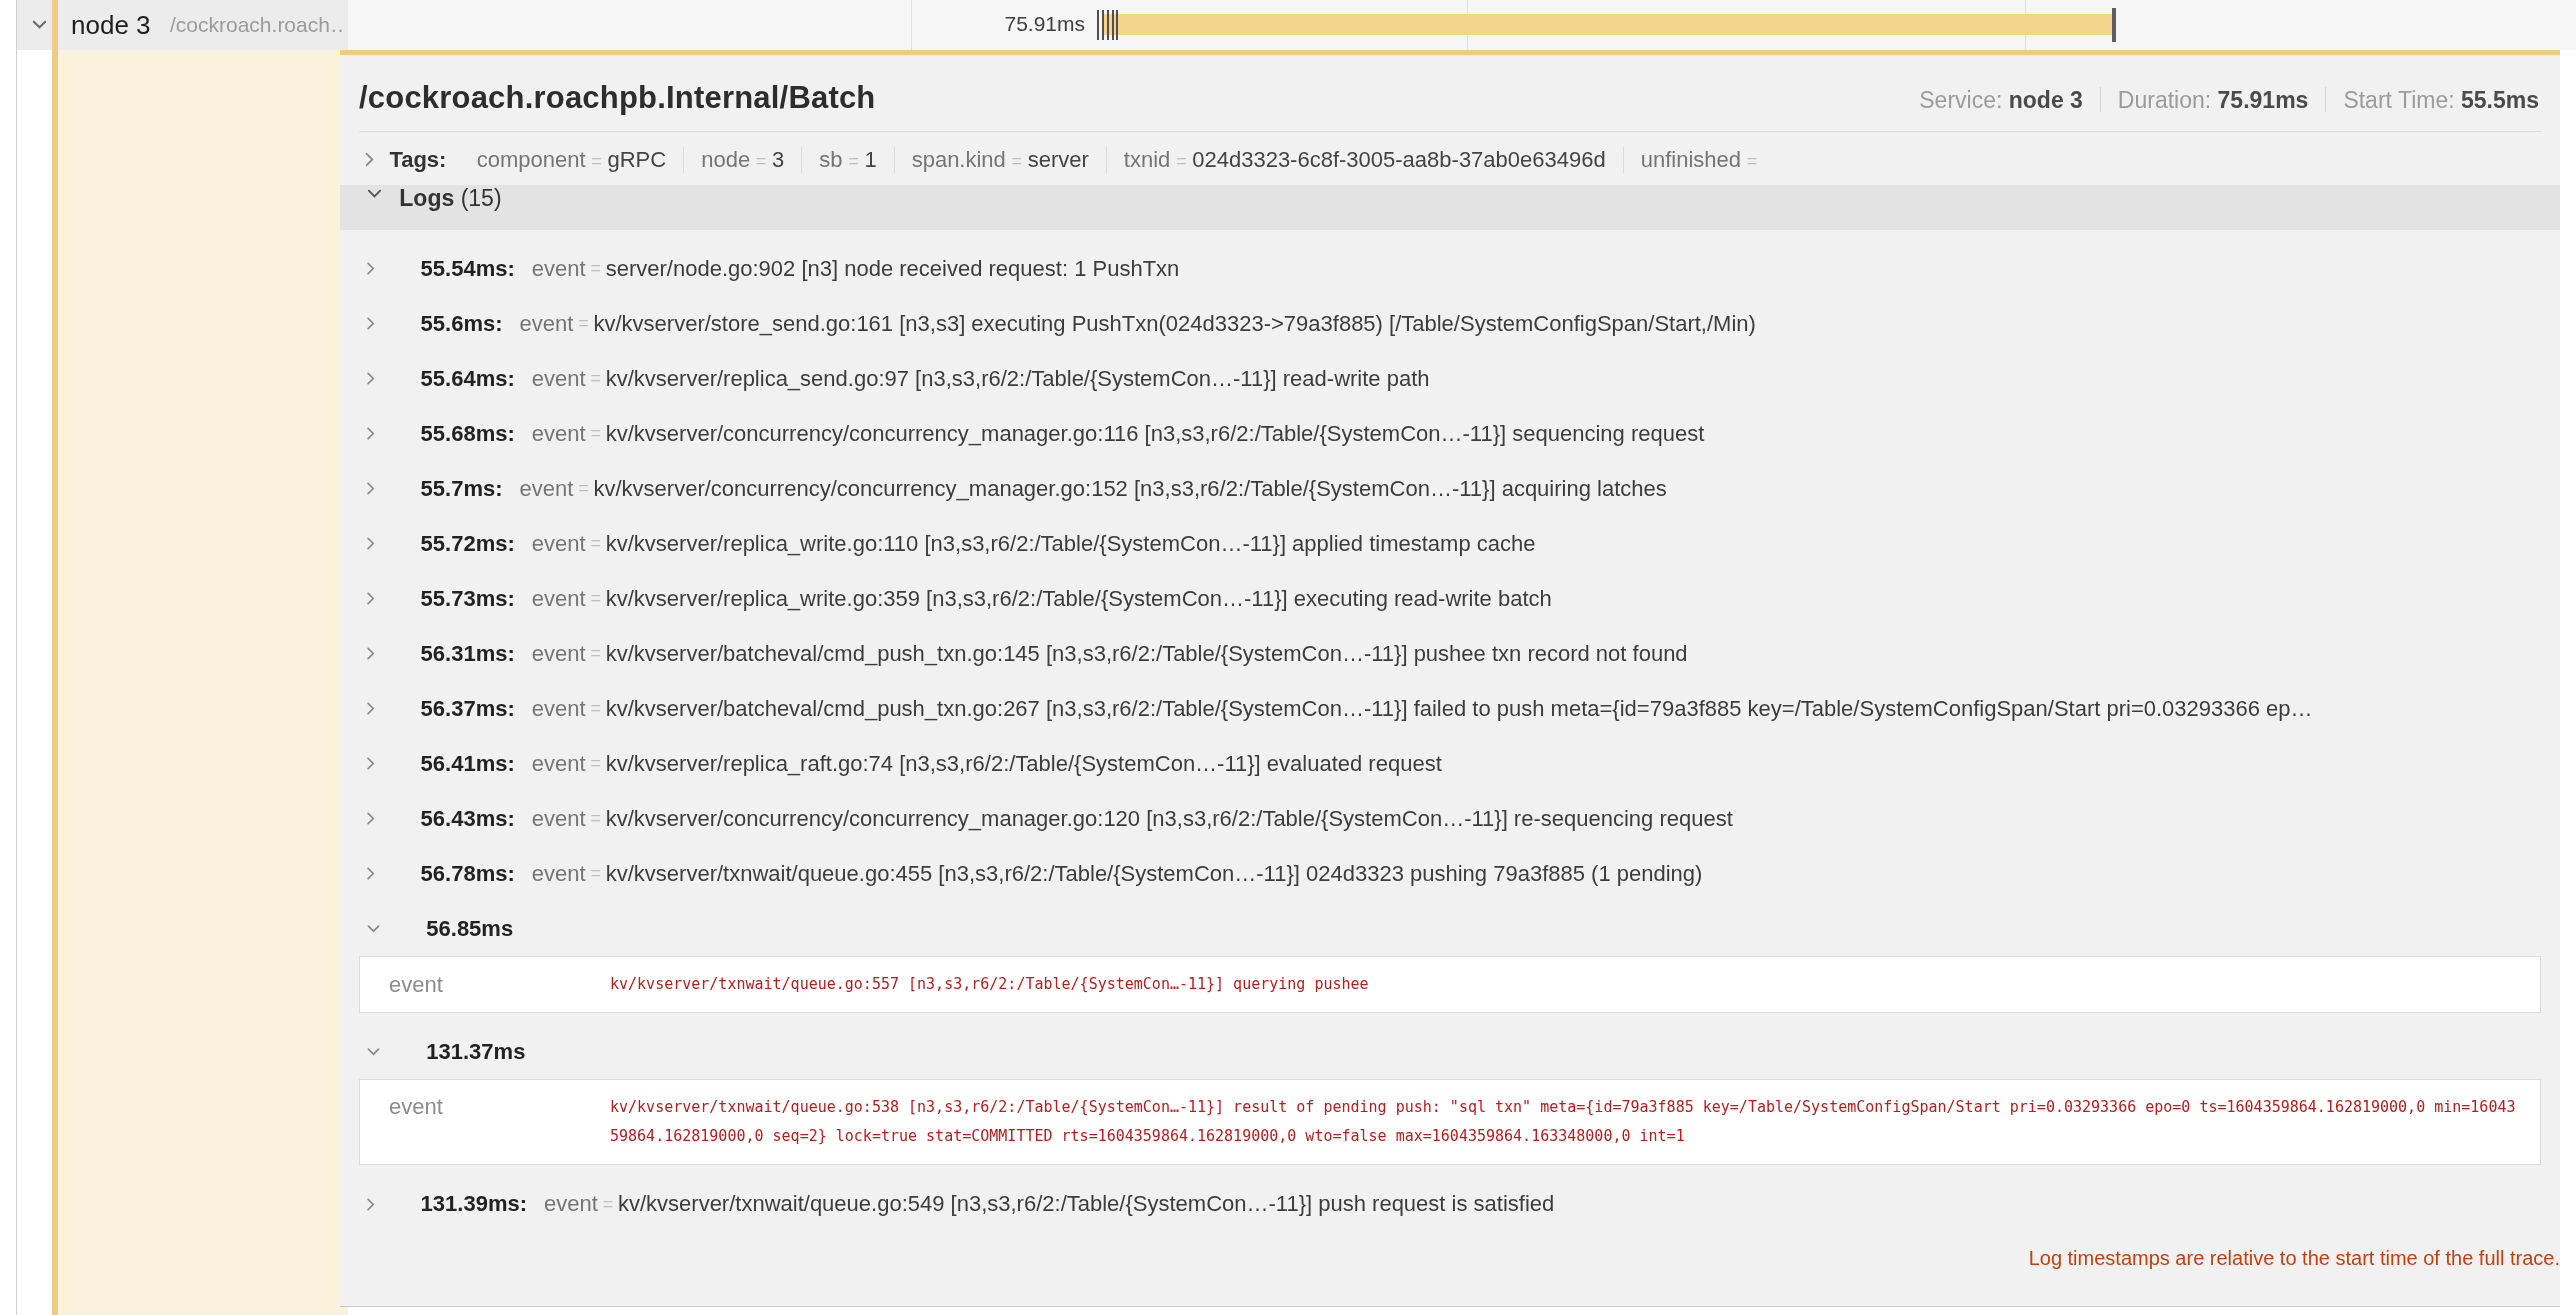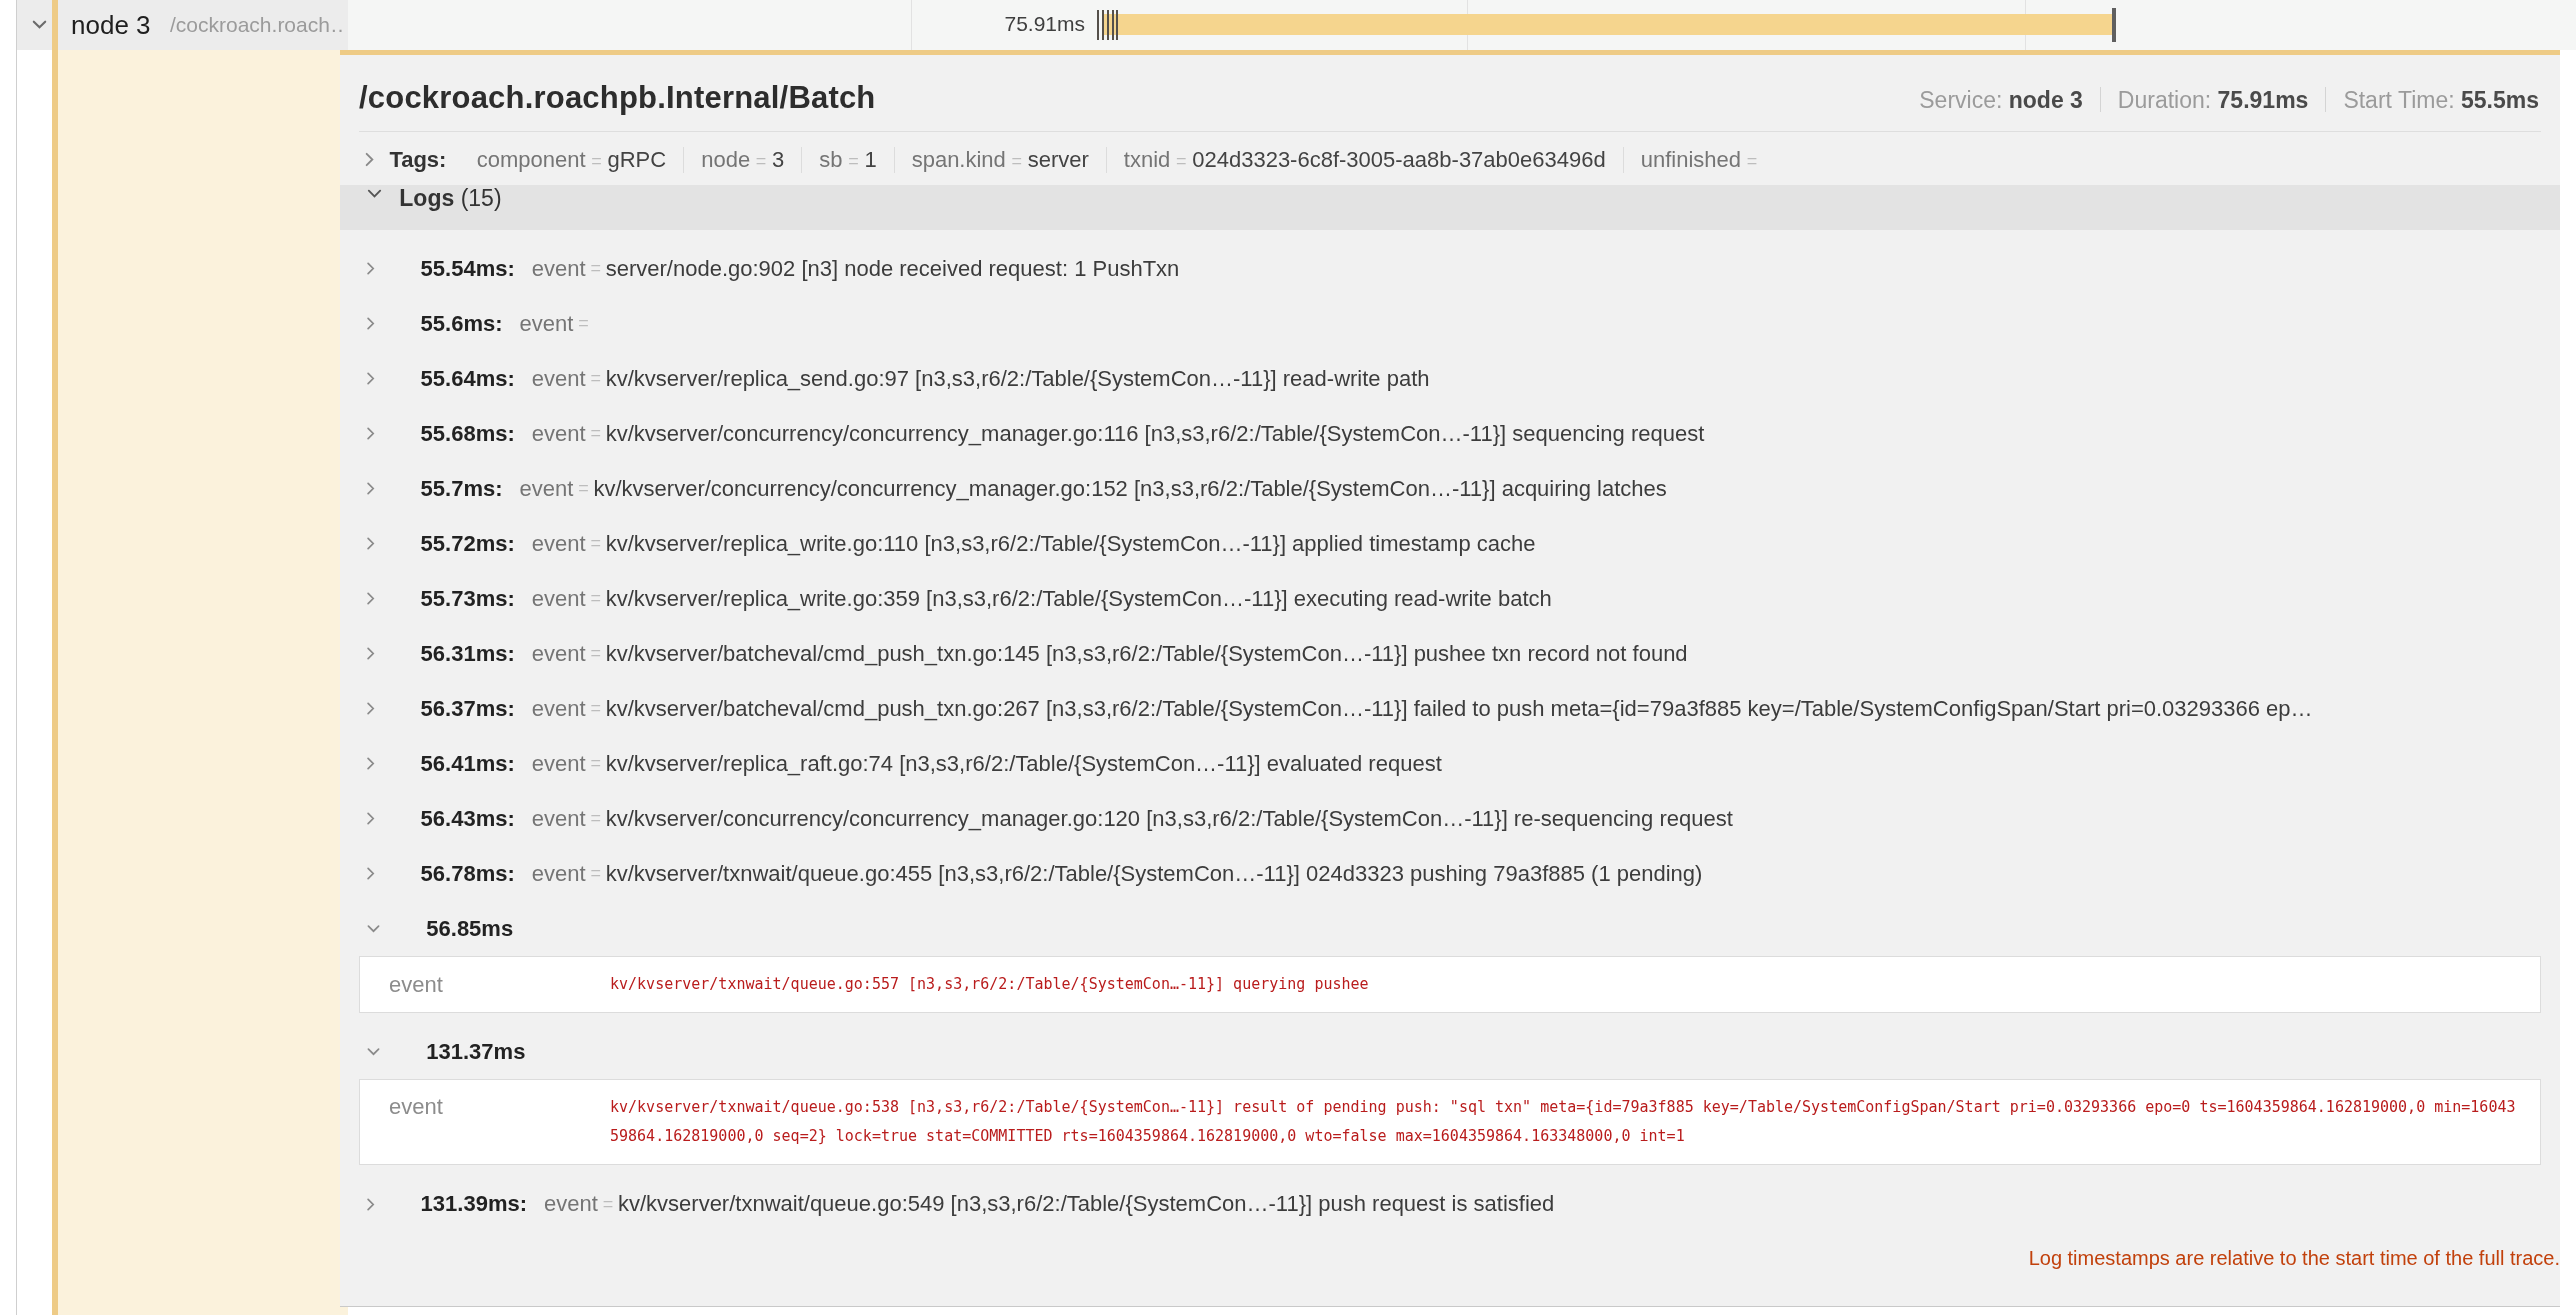--- a/index.html
+++ b/index.html
@@ -158,20 +158,21 @@
 
   <div class="log-row">
     <span class="chev">
       <svg width="15.3" height="21" viewBox="0 0 18 22">
               <path d="M6 5 L12 11 L6 17" fill="none" stroke="#8a8a8a" stroke-width="2" stroke-linecap="round"></path>
             </svg>
     </span>
     <span class="log-time">55.6ms:</span>
     <span class="log-key">event</span>
     <span class="log-eq">=</span>
+    <span class="log-val">kv/kvserver/store_send.go:161 [n3,s3] executing PushTxn(024d3323-&gt;79a3f885) [/Table/SystemConfigSpan/Start,/Min)</span>
   </div>
 
   <div class="log-row">
     <span class="chev">
       <svg width="15.3" height="21" viewBox="0 0 18 22">
               <path d="M6 5 L12 11 L6 17" fill="none" stroke="#8a8a8a" stroke-width="2" stroke-linecap="round"></path>
             </svg>
     </span>
     <span class="log-time">55.64ms:</span>
     <span class="log-key">event</span>

